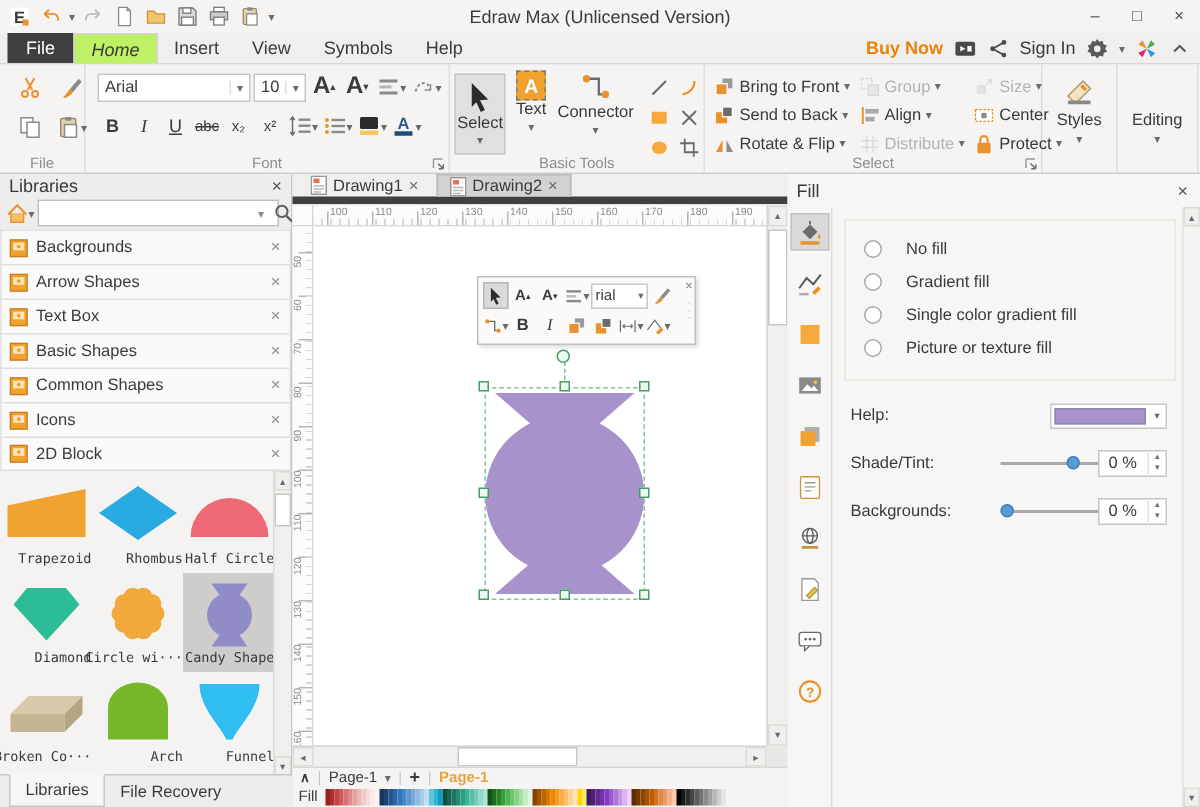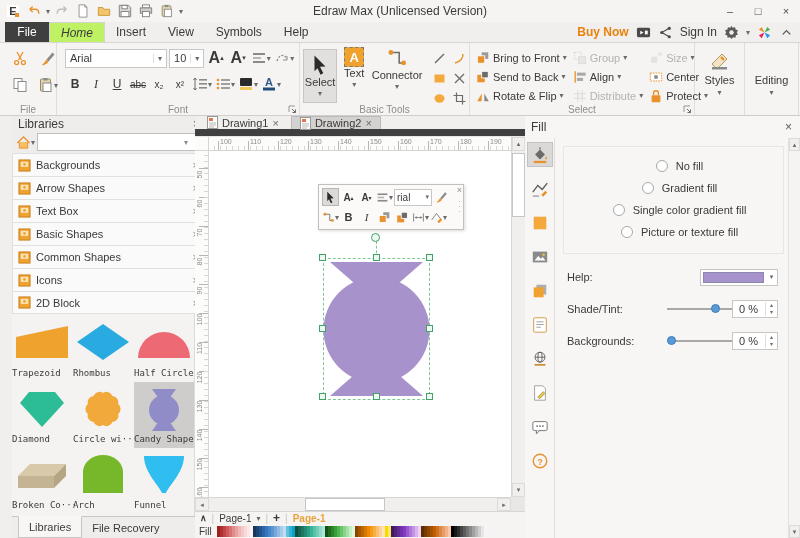--- a/index.html
+++ b/index.html
@@ -63,46 +63,46 @@
   .arr-item .ic { width:14px; height:14px; }
   .arr-item.disabled { color:#b4b2b0; }
   .arr-item.disabled .ic { opacity:.4; filter:grayscale(1); }
 
   
   .one-btn-group { display:flex; flex-direction:column; align-items:center; padding-top:7px; font-size:11px; gap:2px; }
   #g-styles { width:50px; } #g-editing { width:54px; }
   .one-btn-group .ic { width:22px; height:22px; }
 
   
-  #left-panel { position:absolute; left:12px; top:116px; width:195px; height:422px; background:#efedeb; border-right:1px solid #c8c6c4; }
+  #left-panel { position:absolute; left:0; top:116px; width:195px; height:422px; background:#efedeb; border-right:1px solid #c8c6c4; }
   #lib-header { height:15px; display:flex; align-items:center; padding:1px 6px 0 6px; font-size:12px; }
   #lib-header .x { margin-left:auto; color:#5a5a5a; font-size:12px; }
   #lib-search { height:22px; display:flex; align-items:center; gap:2px; padding:0 4px; }
   #home-btn { display:flex; align-items:center; }
   #lib-search input { flex:1; height:18px; border:1px solid #c0beba; background:#fff; font-size:11px; padding:0 14px 0 3px; outline:none; }
   #lib-search .sdrop { margin-left:-16px; margin-right:4px; font-size:8px; color:#8a8a8a; }
   #lib-list .lib-item { height:23px; background:#fbfafa; border:1px solid #e2e0dc; border-bottom:none; display:flex; align-items:center; gap:5px; padding:0 6px 0 5px; font-size:11px; }
   #lib-list .lib-item:last-child { border-bottom:1px solid #e2e0dc; }
   .lib-item .x { margin-left:auto; color:#8a8a8a; font-size:11px; }
   #shape-panel { position:relative; height:203px; background:#f4f3f1; }
   #shape-grid { position:absolute; left:0; top:2px; width:183px; display:grid; grid-template-columns:61px 61px 61px; grid-auto-rows:66px; }
-  .cell { display:flex; flex-direction:column; align-items:flex-start; padding-top:4px; }
+  .cell { display:flex; flex-direction:column; align-items:flex-end; padding-top:4px; }
   .cell.sel { background:#cfcdcb; }
   .thumb { width:60px; height:46px; }
   .slabel { font-family:"DejaVu Sans Mono",monospace; font-size:9px; color:#3a3a3a; margin-top:2px; white-space:nowrap; }
   .vscroll { position:absolute; right:0; top:0; bottom:0; width:12px; background:#f0efed; border-left:1px solid #dddbd7; font-size:7px; color:#6a6a6a; }
   .sbtn { height:13px; display:flex; align-items:center; justify-content:center; background:#f0efed; border:1px solid #dddbd7; }
   .sthumb { background:#fff; border:1px solid #c8c6c4; }
   #lib-bottom { position:absolute; left:0; bottom:0; width:195px; height:22px; background:#efedeb; border-top:1px solid #c8c6c4; display:flex; font-size:11px; }
   #lib-bottom .btab { padding:0 10px; display:flex; align-items:center; }
   #lib-bottom .btab.active { background:#f7f6f4; border:1px solid #c8c6c4; border-top:1px solid #f7f6f4; margin-top:-1px; margin-left:6px; }
 
   
   #canvas-area { position:absolute; left:195px; top:116px; width:330px; height:422px; background:#e9e7e5; }
-  #doc-tabs { position:absolute; left:0; top:0; width:330px; height:20px; background:#f0efed; border-bottom:7px solid #404040; display:flex; align-items:stretch; font-size:11px; }
+  #doc-tabs { position:absolute; left:0; top:0; width:330px; height:20px; background:#f0efed; border-bottom:5px solid #404040; display:flex; align-items:stretch; font-size:11px; }
   .dtab { display:flex; align-items:center; gap:4px; padding:0 8px; margin-left:4px; }
   .dtab.active { background:#d4d2d0; border:1px solid #bdbbb9; border-bottom:none; }
   .dtab .x { color:#6a6a6a; }
   .doc-ic { width:11px; height:13px; }
   #hruler { position:absolute; left:14px; top:21px; width:302px; height:14px; background:#fcfcfb; border-bottom:1px solid #d8d6d4; overflow:hidden; }
   #hruler:after { content:""; position:absolute; left:0; right:0; bottom:0; height:4px; background:repeating-linear-gradient(90deg,transparent 0 5px,#d9d7d5 5px 6px); }
   .hnum { position:absolute; top:1px; font-size:7px; color:#8a8a8a; }
   .htick { position:absolute; bottom:0; width:1px; height:9px; background:#b8b6b4; }
   #vruler { position:absolute; left:0; top:35px; width:14px; height:346px; background:#fcfcfb; border-right:1px solid #d8d6d4; overflow:hidden; }
   #vruler:after { content:""; position:absolute; top:0; bottom:0; right:0; width:4px; background:repeating-linear-gradient(0deg,transparent 0 5px,#d9d7d5 5px 6px); }
@@ -143,21 +143,21 @@
   
   #right-panel { position:absolute; left:525px; top:116px; width:275px; height:422px; background:#f7f6f4; }
   #fill-header { height:20px; display:flex; align-items:center; padding:2px 8px 0 6px; font-size:12px; }
   #fill-header .x { margin-left:auto; font-size:12px; color:#5a5a5a; }
   #tool-strip { position:absolute; left:0; top:22px; bottom:0; width:30px; border-right:1px solid #e0ddd9; display:flex; flex-direction:column; align-items:center; padding-top:4px; gap:9px; }
   .tool-ic { width:26px; height:25px; display:flex; align-items:center; justify-content:center; }
   .tool-ic.sel { background:#dbd9d7; border:1px solid #c4c2c0; }
   .tool-ic svg { width:18px; height:18px; }
   #fill-content { position:absolute; left:30px; top:22px; right:12px; bottom:0; font-size:11px; }
   #fill-options { margin:8px 4px 0 8px; border:1px solid #e8e6e2; padding:8px 0 10px 12px; }
-  .fopt { display:flex; align-items:center; gap:8px; height:22px;justify-content:center; }
+  .fopt { display:flex; align-items:center; gap:16px; height:22px; }
   .radio { width:12px; height:12px; border:1px solid #aaa8a6; border-radius:50%; background:#fff; position:relative; }
   .radio.on:after { content:""; position:absolute; left:3px; top:3px; width:4px; height:4px; border-radius:50%; background:#5a5a5a; }
   .frow { display:flex; align-items:center; margin:14px 4px 0 12px; position:relative; height:18px; }
   .frow .flabel { width:88px; }
   #color-swatch { position:absolute; right:6px; width:78px; height:17px; background:#fff; border:1px solid #c8c6c4; display:flex; align-items:center; }
   #color-swatch .cfill { flex:1; height:11px; margin:0 2px; border:1px solid #8a88b0; }
   #color-swatch .cdrop { width:11px; font-size:7px; color:#6a6a6a; text-align:center; }
   .slider { position:absolute; height:2px; background:#aaa8a6; top:8px; }
   .sthumb-dot { position:absolute; top:-4px; width:9px; height:9px; border-radius:50%; background:#5b9bd5; border:1px solid #3a7bc0; }
   .spin { position:absolute; right:6px; width:46px; height:18px; background:#fff; border:1px solid #c8c6c4; display:flex; align-items:center; }

